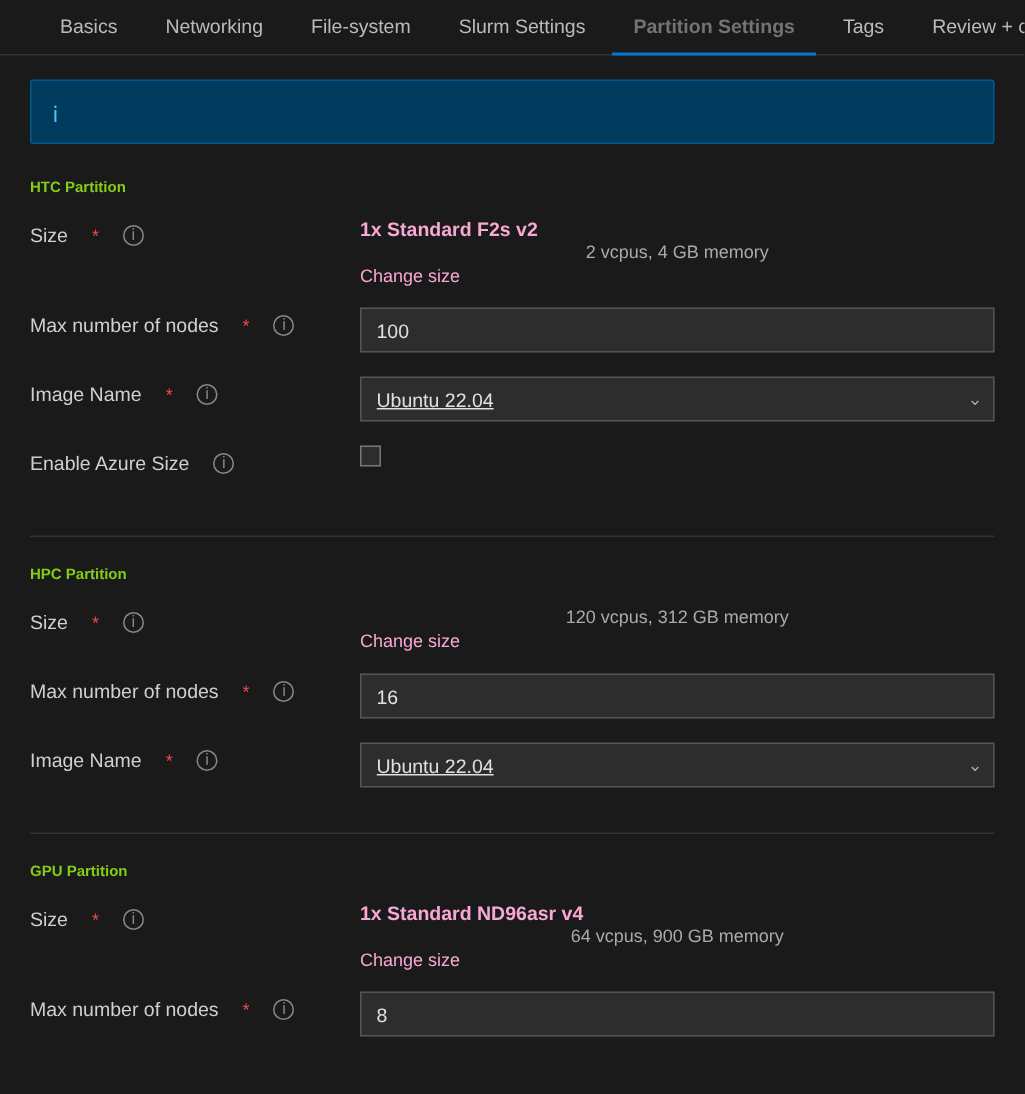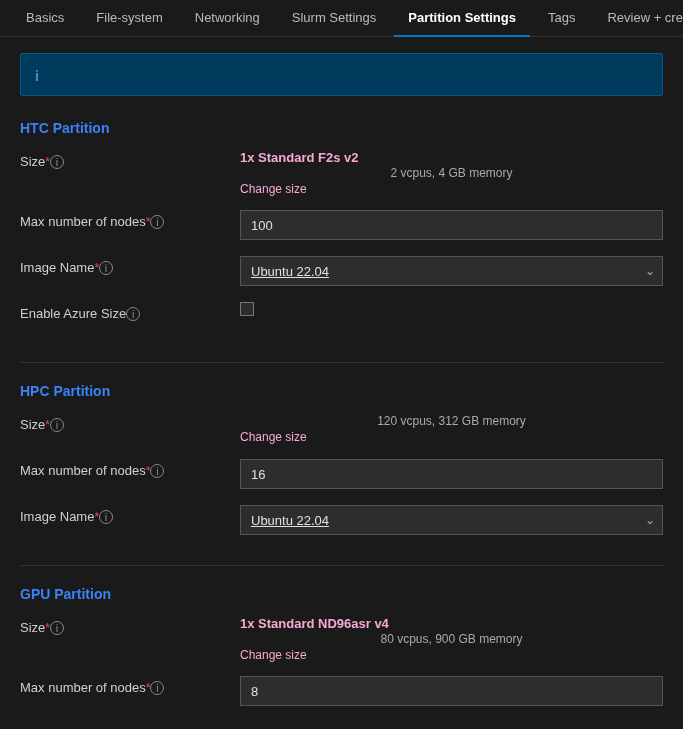--- a/index.html
+++ b/index.html
@@ -11,34 +11,34 @@
       width: 683px;
       min-height: 729px;
     }
 
     
     .nav-tabs {
       display: flex;
       align-items: center;
       background: #1a1a1a;
       border-bottom: 1px solid #333;
-      padding: 0 12px;
+      padding: 0 26px;
       gap: 4px;
     }
     .nav-tab {
       padding: 10px 14px;
       cursor: pointer;
       color: #bbb;
       font-size: 13px;
       white-space: nowrap;
       border-bottom: 2px solid transparent;
       margin-bottom: -1px;
     }
     .nav-tab.active {
-      color: #ffffff;
+      color: #737373;
       border-bottom: 2px solid #0078d4;
       font-weight: 600;
     }
 
     
     .main-content {
       padding: 16px 20px;
     }
 
     
@@ -62,41 +62,41 @@
       color: #cce5f5;
       font-size: 12.5px;
       line-height: 1.5;
     }
 
     
     .partition-section {
       margin-bottom: 28px;
     }
     .section-title {
-      color: #3b82f6;
-      font-size: 14px;
+      color: #84cc16;
+      font-size: 10px;
       font-weight: 600;
       margin-bottom: 14px;
     }
 
     
     .form-row {
       display: flex;
       align-items: flex-start;
       margin-bottom: 14px;
       min-height: 32px;
     }
     .form-label {
       width: 220px;
       flex-shrink: 0;
       color: #d0d0d0;
       font-size: 13px;
       display: flex;
       align-items: center;
-      gap: 0;
+      gap: 16px;
       padding-top: 4px;
     }
     .required-star {
       color: #f04747;
       font-size: 12px;
     }
     .info-circle {
       color: #888;
       font-size: 11px;
       border: 1px solid #888;
@@ -195,22 +195,22 @@
       border-top: 1px solid #333;
       margin: 4px 0 20px 0;
     }
   </style>
 </head>
 <body>
 
 <nav class="nav-tabs">
 
 <div class="nav-tab">Basics</div>
+    <div class="nav-tab">Networking</div>
     <div class="nav-tab">File-system</div>
-    <div class="nav-tab">Networking</div>
     <div class="nav-tab">Slurm Settings</div>
     <div class="nav-tab active">Partition Settings</div>
     <div class="nav-tab">Tags</div>
     <div class="nav-tab">Review + create</div>
   </nav>
 
 <div class="main-content">
 
   <div class="info-banner">
     <span class="info-icon">ℹ</span>
@@ -321,21 +321,21 @@
     <div class="section-title">GPU Partition</div>
 
     <div class="form-row">
       <div class="form-label">
         <span>Size</span>
         <span class="required-star">*</span>
         <span class="info-circle">i</span>
       </div>
       <div class="form-control">
         <div class="size-value">1x Standard ND96asr v4</div>
-        <div class="size-sub">80 vcpus, 900 GB memory</div>
+        <div class="size-sub">64 vcpus, 900 GB memory</div>
         <div class="change-size-link">Change size</div>
       </div>
     </div>
 
     <div class="form-row">
       <div class="form-label">
         <span>Max number of nodes</span>
         <span class="required-star">*</span>
         <span class="info-circle">i</span>
       </div>

